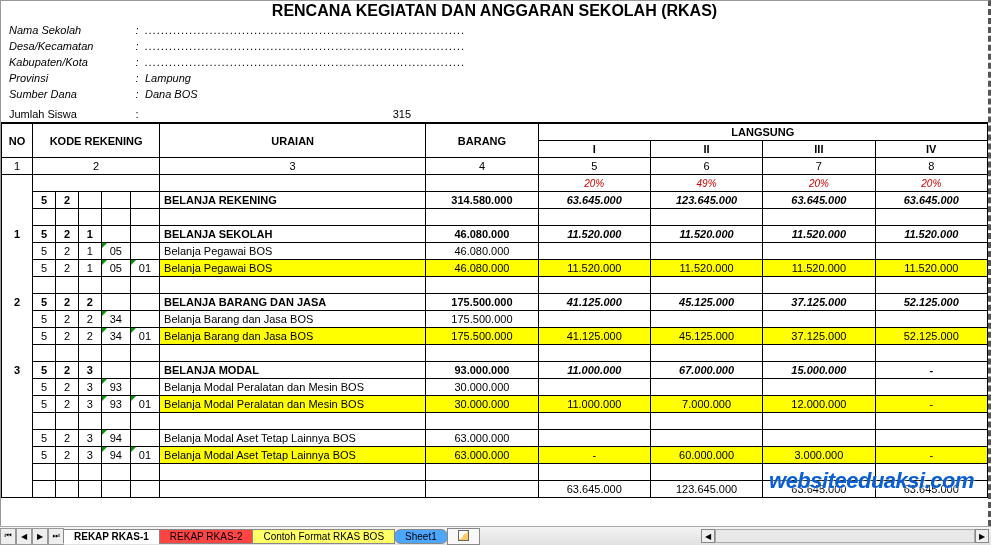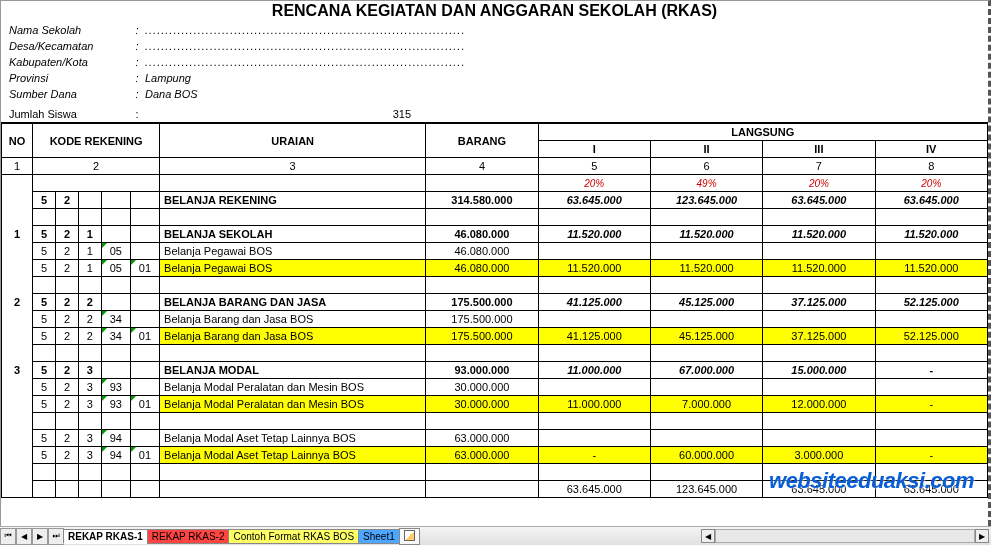--- a/index.html
+++ b/index.html
@@ -28,25 +28,25 @@
 .ital { font-style: italic; }
 .yellow { background: #ffff00; }
 .green-tri { position: relative; }
 .green-tri::before { content: ""; position: absolute; top: 0; left: 0; border-top: 5px solid #090; border-right: 5px solid transparent; }
 .no-b-bottom { border-bottom: none; }
 .no-b-top { border-top: none; }
 .watermark { position: absolute; bottom: 32px; right: 14px; color: #0a5fd6; font-weight: bold; font-size: 22px; font-style: italic; letter-spacing: -0.5px; text-shadow: 1px 1px 2px rgba(255,255,255,.6); z-index: 5; }
 .tabs { display: flex; align-items: center; background: linear-gradient(#f4f4f4,#e0e0e0); border-top: 1px solid #aaa; height: 19px; font-size: 10px; }
 .tab-nav { display: flex; }
 .tab-btn { width: 16px; height: 17px; border: 1px solid #999; background: #eee; display: flex; align-items: center; justify-content: center; cursor: pointer; font-size: 8px; }
-.tab { padding: 1px 4px; border: 1px solid #888; margin-left: -1px; cursor: pointer; background: #f8f8f8; display: flex; align-items: center; gap: 4px; }
+.tab { padding: 1px 10px; border: 1px solid #888; margin-left: -1px; cursor: pointer; background: #f8f8f8; display: flex; align-items: center; gap: 4px; }
 .tab.active { background: #fff; font-weight: bold; border-bottom: 1px solid #fff; }
 .tab.red { background: #ff4444; color: #000; }
 .tab.yel { background: #ffff66; }
-.tab.blu { background: #4da6ff; }
+.tab.blu { background: #4da6ff; border-radius: 7px; }
 .scroll { flex: 1; display: flex; align-items: center; justify-content: flex-end; padding: 0 2px; }
 .scroll-track { width: 260px; height: 14px; background: #e8e8e8; border: 1px solid #aaa; position: relative; }
 .scroll-arrow { width: 14px; height: 14px; background: #eee; border: 1px solid #888; display: inline-flex; align-items: center; justify-content: center; font-size: 8px; cursor: pointer; }
 .insert-icon::before { content:""; display:inline-block; width:9px; height:9px; border:1px solid #666; background:linear-gradient(135deg,#fff 50%,#fc6 50%); }
 </style>
 </head>
 <body>
 
 <div class="sheet">
   <div class="title-main">RENCANA KEGIATAN DAN ANGGARAN SEKOLAH (RKAS)</div>

